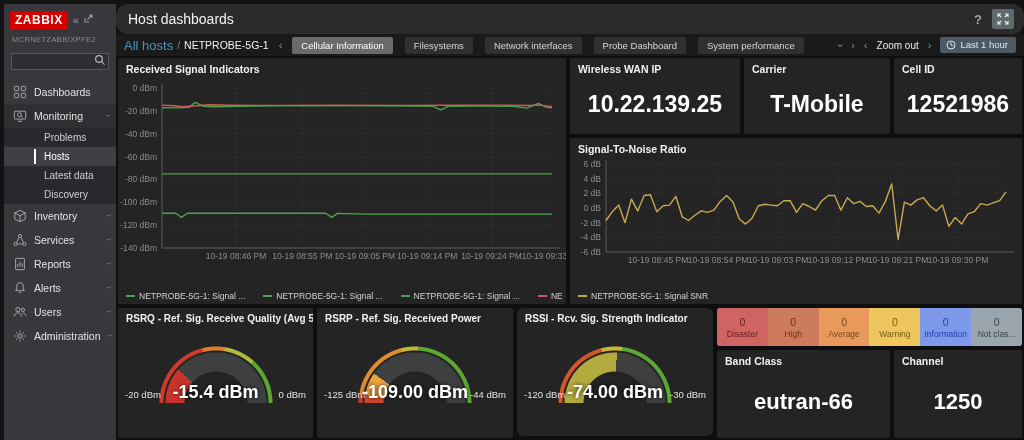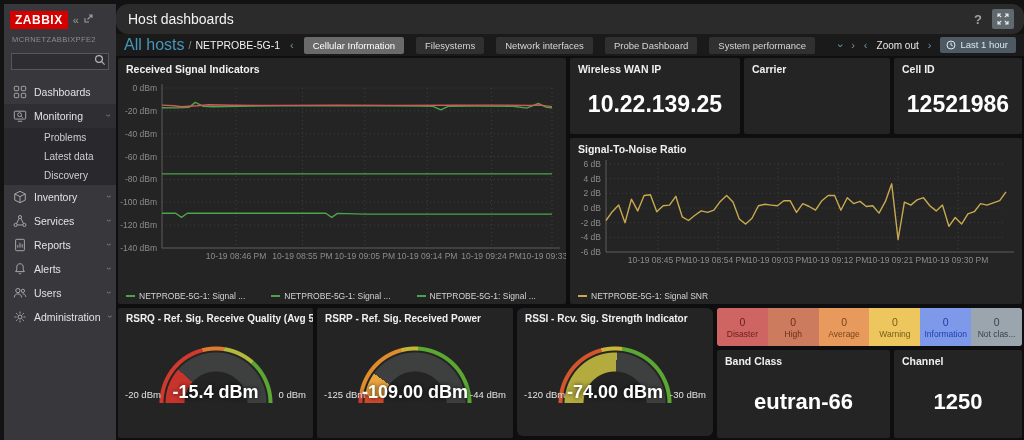--- a/index.html
+++ b/index.html
@@ -35,21 +35,21 @@
   
   .main { flex:1; display:flex; flex-direction:column; min-width:0; }
   .header { height:30px; background:#2b2b2b; display:flex; align-items:center; padding:0 10px 0 12px;border-radius:12px; }
   .page-title { color:#f2f2f2; font-size:14px; font-weight:500; }
   .header-right { margin-left:auto; display:flex; align-items:center; gap:10px; }
   .help-icon { color:#a2a2a2; font-size:13px; font-weight:bold; cursor:pointer; }
   .kiosk-btn { width:22px; height:20px; background:#5f696e; border-radius:2px; display:flex;
     align-items:center; justify-content:center; cursor:pointer; }
 
   .tabbar { height:22px; background:#1a1a1a; display:flex; align-items:center; padding:0 8px; gap:4px; }
-  .crumb-link { color:#4796ba; font-size:16px; cursor:pointer; }
+  .crumb-link { color:#4796ba; font-size:13px; cursor:pointer; }
   .crumb-sep { color:#8a8a8a; font-size:10.5px; }
   .crumb-host { color:#f0f0f0; font-size:10.5px; margin-right:6px; }
   .chev { display:inline-block; color:#6f93a8; font-size:11px; line-height:1; cursor:pointer; }
   .chev.down { transform:rotate(90deg); }
   .tabs { display:flex; gap:12px; margin-left:6px; }
   .tab { background:#303030; color:#d6d6d6; font-size:9.5px; padding:3px 9px; border-radius:2px;
     cursor:pointer; white-space:nowrap; }
   .tab.selected { background:#6a6a6a; color:#fff; }
   .tab-right { margin-left:auto; display:flex; align-items:center; gap:9px; }
   .zoom-out { color:#e8e8e8; font-size:10px; cursor:pointer; }
@@ -72,21 +72,21 @@
   #w-band     { left:601px; top:294px; width:173px; height:88px; }
   #w-channel  { left:778px; top:294px; width:128px; height:88px; }
 
   .big-value { position:absolute; left:0; right:0; top:16px; bottom:0; display:flex;
     align-items:center; justify-content:center; color:#fff; font-weight:bold; font-size:23px; }
   .big-value.md { font-size:22px; }
 
   .chart-area { position:absolute; left:0; right:0; }
   #recv-chart { top:18px; height:194px; }
   #snr-chart  { top:18px; height:116px; }
-  .legend { position:absolute; left:8px; right:4px; bottom:3px; display:flex; gap:26px;
+  .legend { position:absolute; left:8px; right:4px; bottom:3px; display:flex; gap:18px;
     overflow:hidden; }
   .legend-item { display:flex; align-items:center; gap:4px; color:#d2d2d2; font-size:8.5px; white-space:nowrap; }
   .legend-swatch { width:9px; height:2px; flex:none; }
 
   
   .g-body { position:absolute; left:0; right:0; top:20px; bottom:0; }
   .g-arc { position:absolute; left:50%; transform:translateX(-50%); top:17px; width:114px; height:58px; }
   .g-ring, .g-fill { position:absolute; inset:0; }
   .g-ring { -webkit-mask:radial-gradient(circle at 50% 100%, transparent 52px, #000 53px 56px, transparent 57px);
             mask:radial-gradient(circle at 50% 100%, transparent 52px, #000 53px 56px, transparent 57px); }
@@ -150,20 +150,21 @@
               <circle cx="7.5" cy="6.5" r="2.2"></circle>
               <path d="M9.2 8.2 L11 10"></path>
               <path d="M5.5 14 h5"></path>
             </svg>
           </span>
           <span>Monitoring</span>
           <span class="chev up" style="color: rgb(144, 144, 144); transform: rotate(-90deg);">‹</span>
         </div>
         <div class="submenu">
           <div class="submenu-item">Problems</div>
+          <div class="submenu-item selected">Hosts</div>
           <div class="submenu-item">Latest data</div>
           <div class="submenu-item">Discovery</div>
         </div>
         <div class="menu-item">
           <span class="mi-icon">
             <svg width="14" height="14" viewBox="0 0 16 16" fill="none" stroke="#ababab" stroke-width="1.1">
               <path d="M8 1.5 L14 4.5 V11.5 L8 14.5 L2 11.5 V4.5 Z"></path>
               <path d="M2 4.5 L8 7.5 L14 4.5 M8 7.5 V14.5"></path>
             </svg>
           </span>
@@ -328,20 +329,21 @@
           </div>
       </div>
 
       <div class="widget" id="w-wanip">
         <div class="w-title">Wireless WAN IP</div>
         <div class="big-value">10.22.139.25</div>
       </div>
 
       <div class="widget" id="w-carrier">
         <div class="w-title">Carrier</div>
+        <div class="big-value">T-Mobile</div>
       </div>
 
       <div class="widget" id="w-cellid">
         <div class="w-title">Cell ID</div>
         <div class="big-value">12521986</div>
       </div>
 
       <div class="widget" id="w-snr">
         <div class="w-title">Signal-To-Noise Ratio</div>
         <div class="chart-area" id="snr-chart"><svg width="452" height="116">

